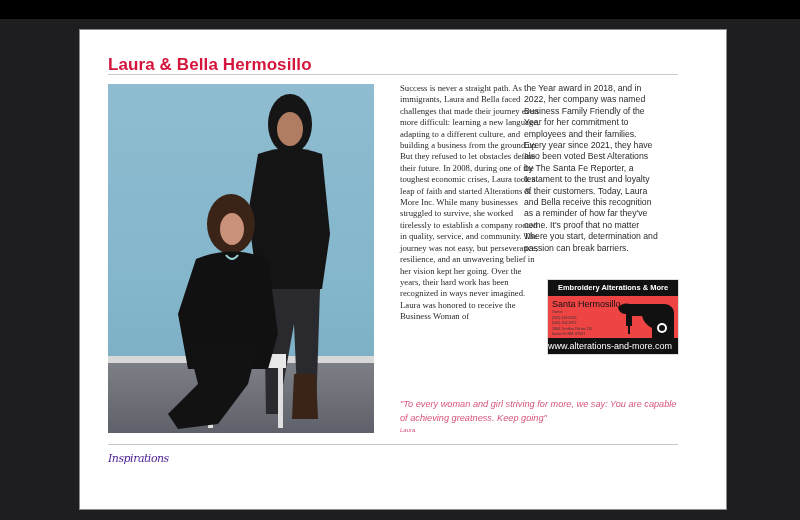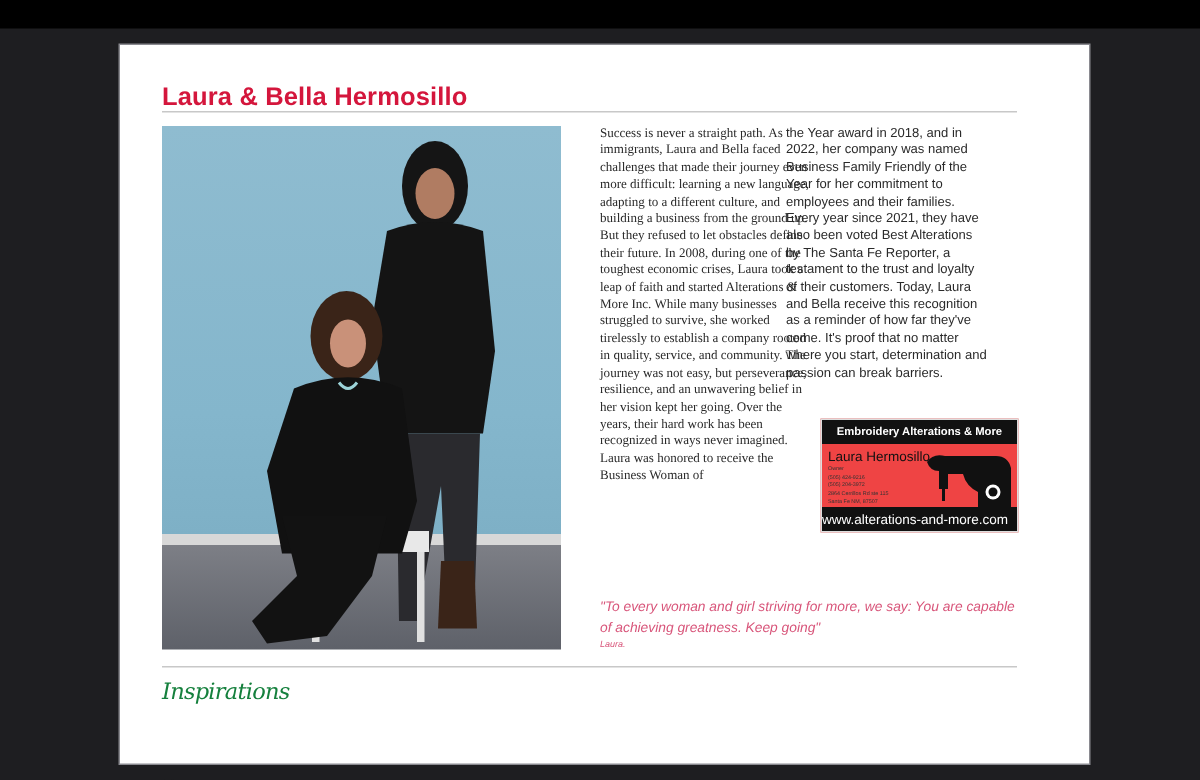--- a/index.html
+++ b/index.html
@@ -27,21 +27,21 @@
       border: 1px solid #ddd; font-family: Liberation Sans, sans-serif;
     }
     .card-top { position: absolute; left: 0; top: 0; width: 130px; height: 16px; background: #111; color: #fff; font-size: 7.5px; font-weight: bold; text-align: center; line-height: 16px; }
     .card-name { position: absolute; left: 4px; top: 19px; font-size: 9px; color: #111; }
     .card-small { position: absolute; left: 4px; font-size: 3.6px; color: #333; line-height: 5.4px; }
     .card-bottom { position: absolute; left: 0; bottom: 0; width: 130px; height: 16px; background: #111; color: #fff; font-size: 9px; line-height: 16px; }
     .machine { position: absolute; left: 66px; top: 18px; }
     .quote { position: absolute; left: 320px; top: 367px; width: 282px; font-size: 9.2px; line-height: 14px; font-style: italic; color: #d8557a; }
     .quote-author { position: absolute; left: 320px; top: 397px; font-size: 6px; font-style: italic; color: #d8557a; }
     .bottom-rule { position: absolute; left: 28px; top: 414px; width: 570px; height: 1px; background: #c8c8c8; }
-    .brand { position: absolute; left: 28px; top: 422px; font-family: "DejaVu Serif", serif; font-style: italic; font-size: 15px; color: #15803d; letter-spacing: -0.5px; }
+    .brand { position: absolute; left: 28px; top: 422px; font-family: "DejaVu Serif", serif; font-style: italic; font-size: 11px; color: #4c1d95; letter-spacing: -0.5px; }
     .pagenum { position: absolute; left: 28px; top: 449px; font-size: 8px; font-weight: bold; color: #222; margin-top: 39px; }
   </style>
 </head>
 <body>
 
 <div class="topbar"></div>
 
 <div class="page">
   <div class="title">Laura &amp; Bella Hermosillo</div>
   <div class="title-rule"></div>
@@ -65,21 +65,21 @@
       <path d="M80 260 L150 260 L140 300 L110 340 L70 345 L60 330 L90 300 Z" fill="#121212"></path>
       <path d="M118 171 q6 8 12 0" stroke="#9cd3d8" stroke-width="2" fill="none"></path>
     </svg>
   </div>
 
   <div class="col col1">Success is never a straight path. As immigrants, Laura and Bella faced challenges that made their journey even more difficult: learning a new language, adapting to a different culture, and building a business from the ground up. But they refused to let obstacles define their future. In 2008, during one of the toughest economic crises, Laura took a leap of faith and started Alterations &amp; More Inc. While many businesses struggled to survive, she worked tirelessly to establish a company rooted in quality, service, and community. The journey was not easy, but perseverance, resilience, and an unwavering belief in her vision kept her going. Over the years, their hard work has been recognized in ways never imagined. Laura was honored to receive the Business Woman of</div>
   <div class="col col2">the Year award in 2018, and in 2022, her company was named Business Family Friendly of the Year for her commitment to employees and their families. Every year since 2021, they have also been voted Best Alterations by The Santa Fe Reporter, a testament to the trust and loyalty of their customers. Today, Laura and Bella receive this recognition as a reminder of how far they've come. It's proof that no matter where you start, determination and passion can break barriers.</div>
 
   <div class="card">
     <div class="card-top">Embroidery Alterations &amp; More</div>
-    <div class="card-name">Laura Hermosillo</div>
+    <div class="card-name">Santa Hermosillo</div>
     <div class="card-small" style="top:30px">Owner</div>
     <div class="card-small" style="top:36px">(505) 424-9216</div>
     <div class="card-small" style="top:41px">(505) 204-3972</div>
     <div class="card-small" style="top:47px">2864 Cerrillos Rd ste 115</div>
     <div class="card-small" style="top:52px">Santa Fe NM, 87507</div>
     <svg class="machine" width="64" height="42" viewBox="0 0 64 42">
       <path d="M4 10 Q8 4 16 6 L50 6 Q58 6 60 14 L60 40 L38 40 L38 30 Q30 26 28 18 L18 18 L18 28 L12 28 L12 16 Q6 16 4 10 Z" fill="#111"></path>
       <circle cx="48" cy="30" r="5" fill="#fff"></circle>
       <circle cx="48" cy="30" r="3" fill="#111"></circle>
       <rect x="14" y="28" width="2" height="8" fill="#111"></rect>

